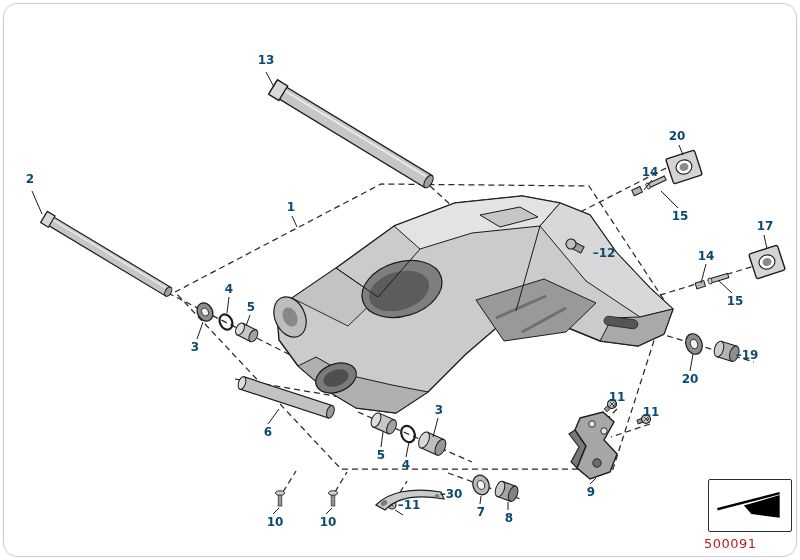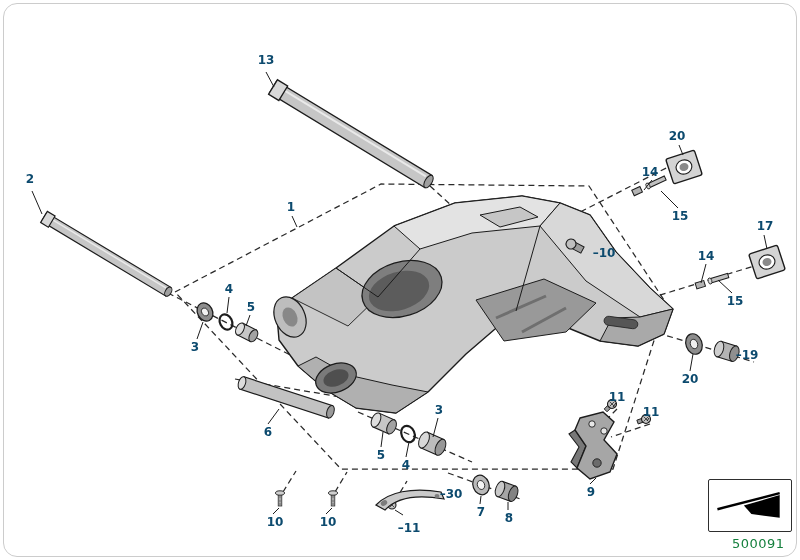--- a/index.html
+++ b/index.html
@@ -5,21 +5,21 @@
   * { margin:0; padding:0; box-sizing:border-box; }
   html,body { width:800px; height:560px; }
   body { background:#ffffff; font-family:"DejaVu Sans","Liberation Sans",sans-serif; position:relative; overflow:hidden; }
   .stage { position:absolute; inset:0; }
   .frame { position:absolute; inset:3px; border:1px solid #cccccc; border-radius:14px; pointer-events:none; }
   svg.drawing { position:absolute; left:0; top:0; }
   .dashline { fill:none; stroke:#2a2a2a; stroke-width:1.25; stroke-dasharray:6 4; }
   .outl { stroke:#1c1c1c; stroke-width:1.4; stroke-linejoin:round; }
   .thin { stroke:#1c1c1c; stroke-width:1; fill:none; }
   .part-label { position:absolute; transform:translate(-50%,-50%); font-weight:bold; font-size:12px; color:#0c4a6e; white-space:nowrap; }
-  .doc-number { position:absolute; left:732px; top:536px; font-size:13px; color:#15803d; letter-spacing:0.5px; }
+  .doc-number { position:absolute; left:704px; top:536px; font-size:13px; color:#b91c1c; letter-spacing:0.5px; }
   .doc-box { position:absolute; left:708px; top:479px; width:84px; height:53px; border:1.5px solid #2e2e2e; border-radius:2px; background:#fff; }
 </style>
 </head>
 <body>
 
 <div class="stage">
   <div class="frame"></div>
 
   <svg class="drawing" width="800" height="560" viewBox="0 0 800 560">
 
@@ -209,41 +209,41 @@
   </svg>
 
   <div>
     <div class="part-label" style="left:266px;top:60px">13</div>
     <div class="part-label" style="left:30px;top:179px">2</div>
     <div class="part-label" style="left:291px;top:207px">1</div>
     <div class="part-label" style="left:677px;top:136px">20</div>
     <div class="part-label" style="left:650px;top:172px">14</div>
     <div class="part-label" style="left:680px;top:216px">15</div>
     <div class="part-label" style="left:765px;top:226px">17</div>
-    <div class="part-label" style="left:604px;top:253px">–10</div>
+    <div class="part-label" style="left:604px;top:253px">–12</div>
     <div class="part-label" style="left:706px;top:256px">14</div>
     <div class="part-label" style="left:735px;top:301px">15</div>
     <div class="part-label" style="left:229px;top:289px">4</div>
     <div class="part-label" style="left:251px;top:307px">5</div>
     <div class="part-label" style="left:195px;top:347px">3</div>
     <div class="part-label" style="left:747px;top:355px">–19</div>
     <div class="part-label" style="left:690px;top:379px">20</div>
     <div class="part-label" style="left:268px;top:432px">6</div>
     <div class="part-label" style="left:439px;top:410px">3</div>
     <div class="part-label" style="left:381px;top:455px">5</div>
     <div class="part-label" style="left:406px;top:465px">4</div>
     <div class="part-label" style="left:617px;top:397px">11</div>
     <div class="part-label" style="left:651px;top:412px">11</div>
     <div class="part-label" style="left:591px;top:492px">9</div>
     <div class="part-label" style="left:451px;top:494px">–30</div>
     <div class="part-label" style="left:481px;top:512px">7</div>
     <div class="part-label" style="left:509px;top:518px">8</div>
     <div class="part-label" style="left:275px;top:522px">10</div>
     <div class="part-label" style="left:328px;top:522px">10</div>
-    <div class="part-label" style="left:409px;top:528px">–11</div>
+    <div class="part-label" style="left:409px;top:505px">–11</div>
   </div>
 
   <div class="doc-box">
     <svg width="81" height="50" viewBox="0 0 84 53">
       <path d="M 8,31 L 74,14" stroke="#000000" stroke-width="2.5" fill="none"></path>
       <polygon points="36,27 74,16 74,40 44,36" fill="#000000"></polygon>
     </svg>
   </div>
   <div class="doc-number">500091</div>
 </div>

